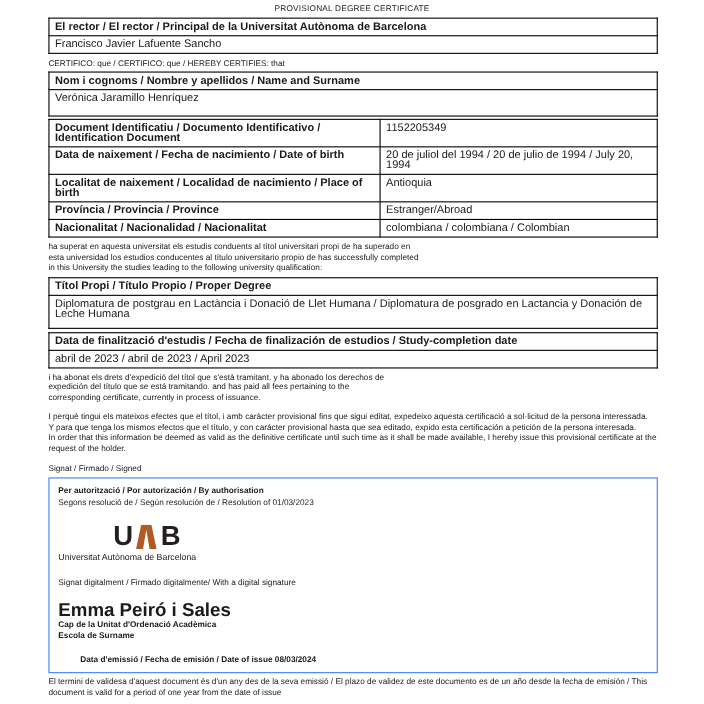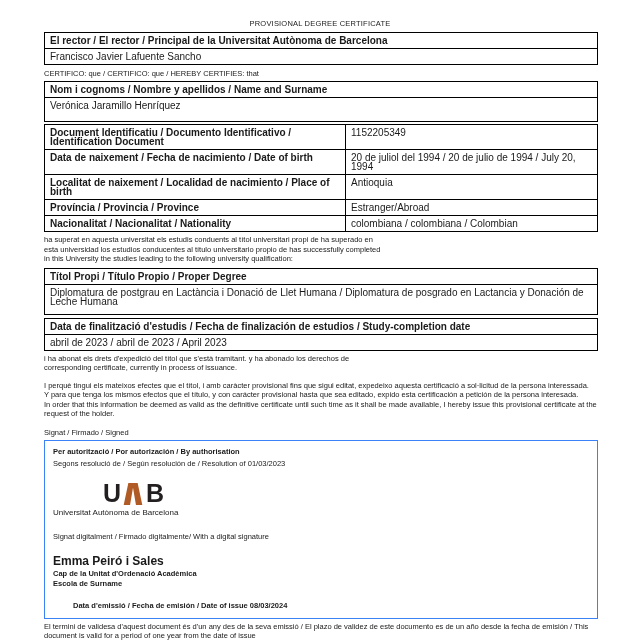--- a/index.html
+++ b/index.html
@@ -7,21 +7,21 @@
   body {
     width: 640px; height: 640px;
     font-family: "Liberation Sans", sans-serif;
     color: #1a1a1a;
     font-size: 7.5px;
     line-height: 9.5px;
     overflow: hidden;
   }
   .page-title {
     text-align: center;
-    padding-top: 19px;
+    padding-top: 3px;
     font-size: 7.5px;
     letter-spacing: 0.2px;
   }
   .content {
     margin-left: 44px;
     width: 554px;
   }
   table.doc-table {
     border-collapse: collapse;
     width: 100%;
@@ -59,21 +59,21 @@
   .uab-letter {
     font-size: 25px;
     line-height: 24px;
     font-weight: bold;
     color: #231f20;
     letter-spacing: -1px;
   }
   .uab-a-glyph { margin: 0 2px; display: block; }
   .uni-name { font-weight: normal; font-size: 8px; margin-top: 3px; }
   .digital-line { margin-top: 14px; }
-  .signer-name { font-size: 12px; line-height: 14px; font-weight: bold; margin-top: 13px; }
+  .signer-name { font-size: 17px; line-height: 14px; font-weight: bold; margin-top: 13px; }
   .signer-role { font-weight: bold; margin-top: 1px; line-height: 9px; }
   .issue-line { font-weight: bold; margin-top: 13px; padding-left: 20px; }
   .footer { margin-top: 3px; }
 </style>
 </head>
 <body>
 
 <div class="page-title">PROVISIONAL DEGREE CERTIFICATE</div>
 
 <div class="content">
@@ -114,21 +114,21 @@
     </tr>
     <tr>
       <td class="hdr label-col">Localitat de naixement / Localidad de nacimiento / Place of birth</td>
       <td>Antioquia</td>
     </tr>
     <tr>
       <td class="hdr label-col">Província / Provincia / Province</td>
       <td>Estranger/Abroad</td>
     </tr>
     <tr>
-      <td class="hdr label-col">Nacionalitat / Nacionalitat / Nationality</td>
+      <td class="hdr label-col">Nacionalitat / Nacionalidad / Nacionalitat</td>
       <td>colombiana / colombiana / Colombian</td>
     </tr>
   </tbody>
     </table>
 
   <div class="para">
     <div>ha superat en aquesta universitat els estudis conduents al títol universitari propi de ha superado en</div>
     <div>esta universidad los estudios conducentes al título universitario propio de has successfully completed</div>
     <div>in this University the studies leading to the following university qualification:</div>
   </div>
@@ -150,20 +150,21 @@
       <td class="hdr">Data de finalització d'estudis / Fecha de finalización de estudios / Study-completion date</td>
     </tr>
     <tr>
       <td>abril de 2023 / abril de 2023 / April 2023</td>
     </tr>
   </tbody>
     </table>
 
   <div class="para">
     <div>i ha abonat els drets d'expedició del títol que s'està tramitant. y ha abonado los derechos de</div>
+    <div>expedición del título que se está tramitando. and has paid all fees pertaining to the</div>
     <div>corresponding certificate, currently in process of issuance.</div>
   </div>
 
   <div class="wrap-para" style="margin-top:8px; margin-bottom:0;">I perquè tingui els mateixos efectes que el títol, i amb caràcter provisional fins que sigui editat, expedeixo aquesta certificació a sol·licitud de la persona interessada.</div>
   <div class="wrap-para" style="margin-bottom:0;">Y para que tenga los mismos efectos que el título, y con carácter provisional hasta que sea editado, expido esta certificación a petición de la persona interesada.</div>
   <div class="wrap-para" style="margin-bottom:0;">In order that this information be deemed as valid as the definitive certificate until such time as it shall be made available, I hereby issue this provisional certificate at the request of the holder.</div>
 
   <div class="sig-label">Signat / Firmado / Signed</div>
 
   <div class="sig-box">

